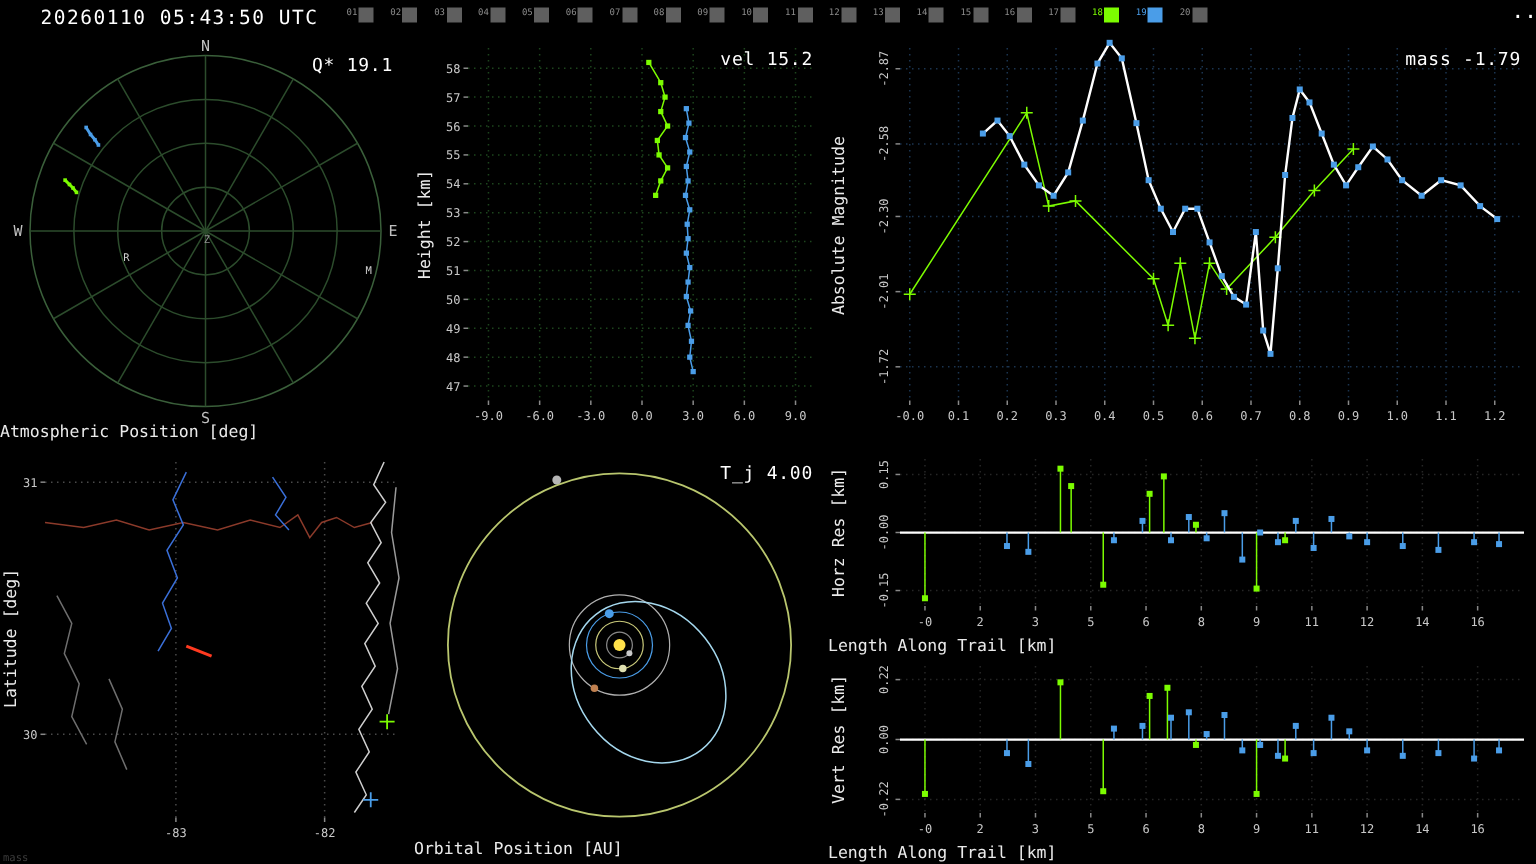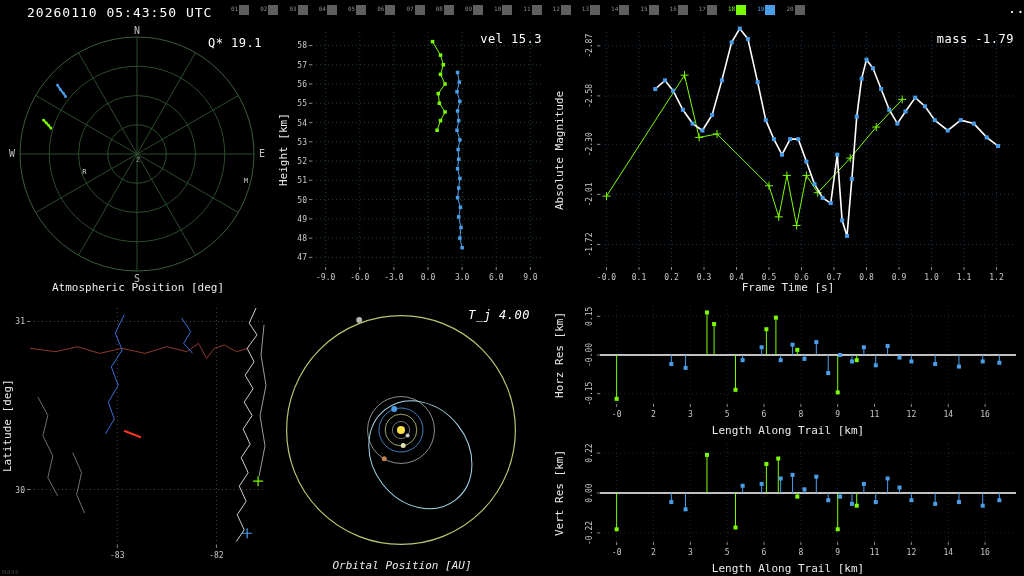--- a/index.html
+++ b/index.html
@@ -15,26 +15,26 @@
   .frame.active-green .fnum{color:#7CFC00;}
   .frame.active-blue .fbox{background:#4A9DE8;}
   .frame.active-blue .fnum{color:#4A9DE8;}
   .more{position:absolute;right:10px;top:0;font-size:14px;color:#fff;}
   .panel{position:absolute;}
   .panel svg{position:absolute;left:0;top:0;}
   #panel-atmos{left:0;top:24px;width:276px;height:276px;}
   #panel-trail{left:276px;top:24px;width:276px;height:276px;}
   #panel-mag{left:552px;top:24px;width:472px;height:276px;}
   #panel-map{left:0;top:300px;width:276px;height:276px;}
-  #panel-orbit{left:264px;top:300px;width:276px;height:276px;font-style:italic;}
+  #panel-orbit{left:276px;top:300px;width:276px;height:276px;}
   #panel-horz{left:552px;top:300px;width:472px;height:138px;}
   #panel-vert{left:552px;top:438px;width:472px;height:138px;}
   .corner{position:absolute;top:8px;right:10px;font-size:12px;color:#fff;letter-spacing:.5px;}
   #panel-atmos .corner{top:12px;right:14px;}
-  .xlabel{position:absolute;left:0;right:0;bottom:6px;text-align:center;font-size:11px;color:#eaeaea;}
+  .xlabel{position:absolute;left:0;right:0;bottom:6px;text-align:left;font-size:11px;color:#eaeaea;}
   #panel-map .xlabel,#panel-orbit .xlabel{bottom:4px;}
   #panel-horz .xlabel,#panel-vert .xlabel{bottom:1px;}
   .ylabel{position:absolute;left:0;top:0;height:252px;width:14px;writing-mode:vertical-rl;
           transform:rotate(180deg);display:flex;align-items:center;justify-content:center;
           font-size:11px;color:#eaeaea;}
   #panel-horz .ylabel,#panel-vert .ylabel{height:110px;}
   .watermark{position:absolute;left:2px;bottom:0;font-size:7px;color:#3c3c3c;}
 </style>
 </head>
 <body>
@@ -250,21 +250,21 @@
       <rect x="179.8186274509804" y="143.01229508196724" width="3.5" height="3.5" fill="#4A9DE8"></rect>
       <rect x="182.09313725490196" y="152.64344262295083" width="3.5" height="3.5" fill="#4A9DE8"></rect>
       <rect x="180.95588235294116" y="162.27459016393442" width="3.5" height="3.5" fill="#4A9DE8"></rect>
       <rect x="179.8186274509804" y="171.905737704918" width="3.5" height="3.5" fill="#4A9DE8"></rect>
       <rect x="182.66176470588235" y="181.53688524590163" width="3.5" height="3.5" fill="#4A9DE8"></rect>
       <rect x="180.95588235294116" y="191.16803278688522" width="3.5" height="3.5" fill="#4A9DE8"></rect>
       <rect x="183.23039215686273" y="201.7622950819673" width="3.5" height="3.5" fill="#4A9DE8"></rect>
       <rect x="182.09313725490196" y="212.3565573770492" width="3.5" height="3.5" fill="#4A9DE8"></rect>
       <rect x="184.36764705882354" y="221.9877049180328" width="3.5" height="3.5" fill="#4A9DE8"></rect>
     </svg>
-  <div class="corner">vel 15.3</div>
+  <div class="corner">vel 15.2</div>
   <div class="ylabel">Height [km]</div>
 </div>
 
 <div class="panel" id="panel-mag">
   <svg id="svg-mag" width="472" height="276">
       <line x1="54.5" y1="8" x2="54.5" y2="243" stroke="#1b3450" stroke-dasharray="1,3"></line>
       <line x1="54.5" y1="243" x2="54.5" y2="246" stroke="#888"></line>
       <text x="54.5" y="256" font-size="8" fill="#c8c8c8" text-anchor="middle" font-family="DejaVu Sans Mono, monospace">-0.0</text>
       <line x1="87" y1="8" x2="87" y2="243" stroke="#1b3450" stroke-dasharray="1,3"></line>
       <line x1="87" y1="243" x2="87" y2="246" stroke="#888"></line>
@@ -369,21 +369,20 @@
       <rect x="371" y="80.3014705882353" width="4" height="4" fill="#4A9DE8"></rect>
       <rect x="380.75" y="94.12500000000003" width="4" height="4" fill="#4A9DE8"></rect>
       <rect x="393.75" y="104.49264705882356" width="4" height="4" fill="#4A9DE8"></rect>
       <rect x="406.75000000000006" y="94.12500000000003" width="4" height="4" fill="#4A9DE8"></rect>
       <rect x="419.75" y="97.58088235294122" width="4" height="4" fill="#4A9DE8"></rect>
       <rect x="432.74999999999994" y="111.40441176470594" width="4" height="4" fill="#4A9DE8"></rect>
       <rect x="444.125" y="120.04411764705883" width="4" height="4" fill="#4A9DE8"></rect>
     </svg>
   <div class="corner">mass -1.79</div>
   <div class="ylabel">Absolute Magnitude</div>
-  <div class="xlabel">Frame Time [s]</div>
 </div>
 
 <div class="panel" id="panel-map">
   <svg id="svg-map" width="276" height="276">
       <line x1="117.26050420168039" y1="8" x2="117.26050420168039" y2="245" stroke="#4a4a4a" stroke-dasharray="1,3"></line>
       <line x1="117.26050420168039" y1="245" x2="117.26050420168039" y2="248" stroke="#888"></line>
       <text x="117.26050420168039" y="258" font-size="8" fill="#c8c8c8" text-anchor="middle" font-family="DejaVu Sans Mono, monospace">-83</text>
       <line x1="216.4201680672268" y1="8" x2="216.4201680672268" y2="245" stroke="#4a4a4a" stroke-dasharray="1,3"></line>
       <line x1="216.4201680672268" y1="245" x2="216.4201680672268" y2="248" stroke="#888"></line>
       <text x="216.4201680672268" y="258" font-size="8" fill="#c8c8c8" text-anchor="middle" font-family="DejaVu Sans Mono, monospace">-82</text>

